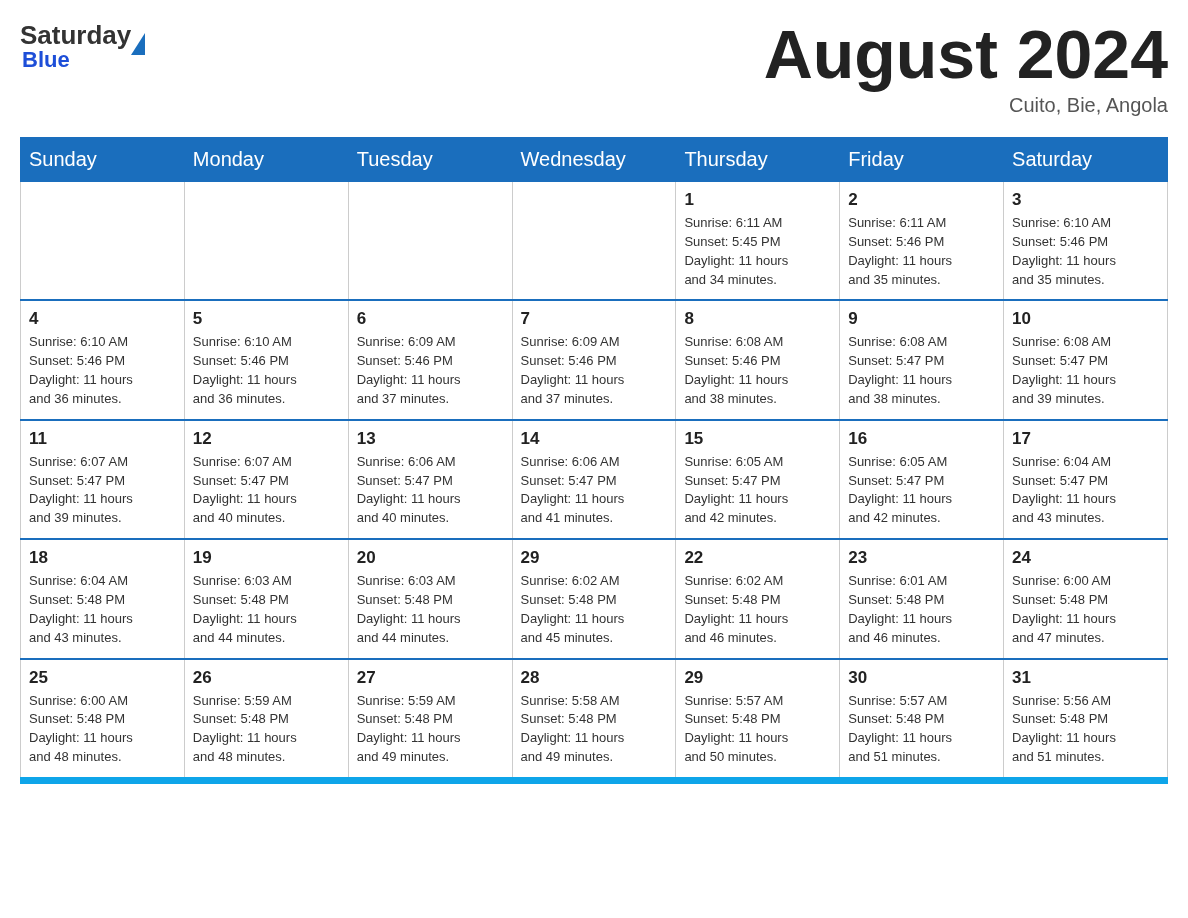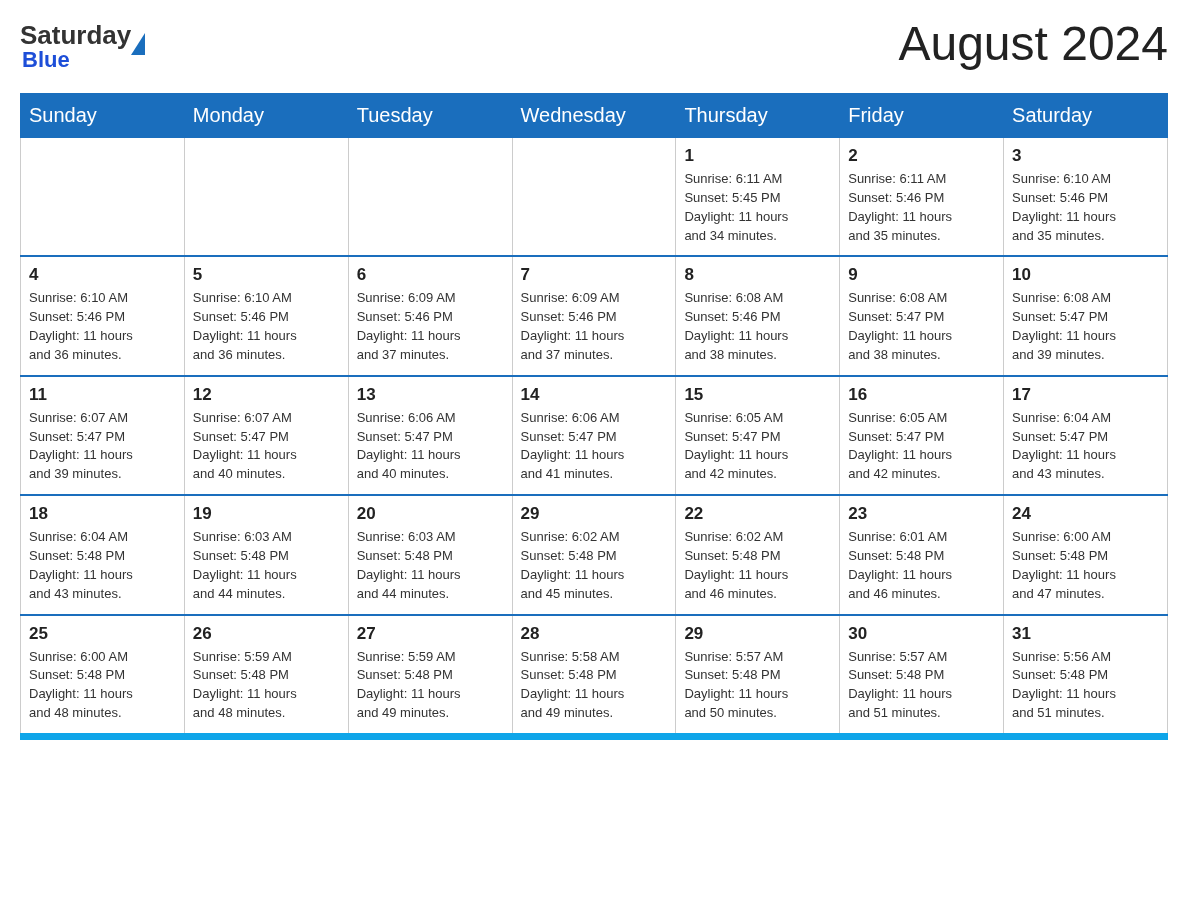--- a/index.html
+++ b/index.html
@@ -42,22 +42,22 @@
       color: #1d4ed8;
       font-size: 22px;
       font-weight: bold;
       margin-top: -4px;
       padding-left: 2px;
     }
     .title-block {
       text-align: right;
     }
     .month-title {
-      font-size: 48px;
-      font-weight: 400;
+      font-size: 68px;
+      font-weight: 700;
       color: #222;
       line-height: 1;
     }
     .location {
       font-size: 20px;
       color: #555;
       margin-top: 6px;
     }
     table {
       width: 100%;
@@ -120,20 +120,21 @@
 <div class="header">
   <div class="logo-wrapper">
     <div class="logo-line1">
       <span class="logo-text-general">Saturday</span>
       <span class="logo-triangle"></span>
     </div>
     <div class="logo-line2">Blue</div>
   </div>
   <div class="title-block">
     <div class="month-title">August 2024</div>
+    <div class="location">Cuito, Bie, Angola</div>
   </div>
 </div>
 
 <table>
   <thead>
     <tr>
     <th>Sunday</th>
         <th>Monday</th>
         <th>Tuesday</th>
         <th>Wednesday</th>

